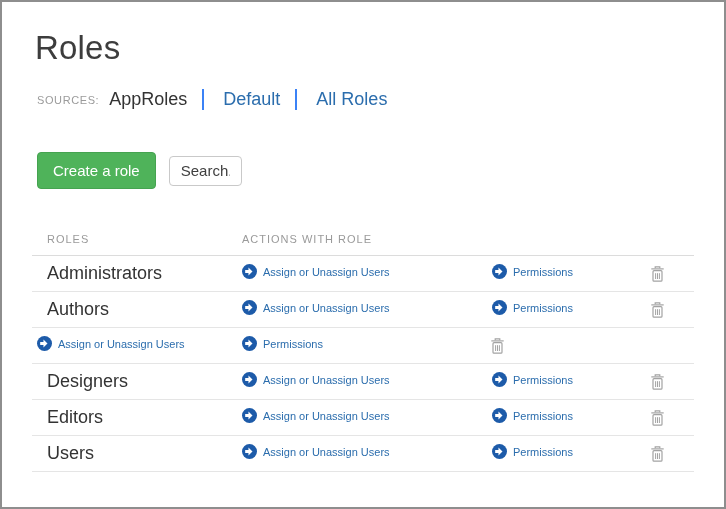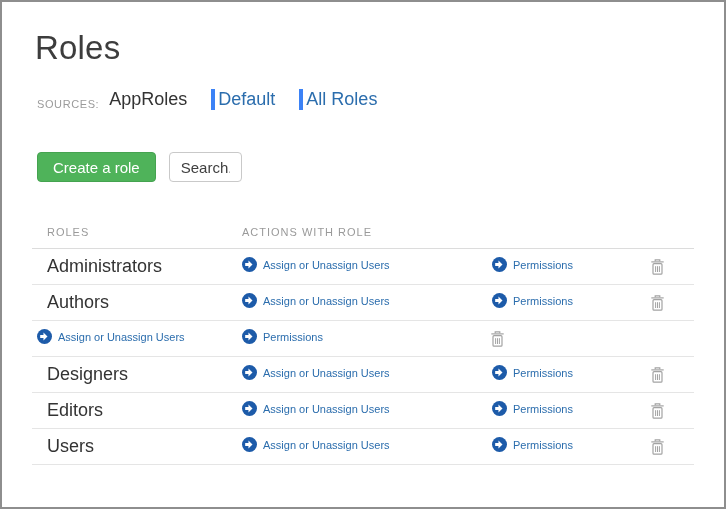--- a/index.html
+++ b/index.html
@@ -20,51 +20,51 @@
     font-size: 33px;
     font-weight: 400;
     color: #3d3d3d;
     letter-spacing: 0.2px;
   }
 
   
   .sources-row {
     margin: 22px 0 0 5px;
     display: flex;
-    align-items: flex-end;
+    align-items: center;
   }
   .sources-label {
     font-size: 11px;
     color: #9b9b9b;
     letter-spacing: 0.6px;
     margin-right: 10px;
   }
   .sources-list { display: flex; align-items: baseline; }
   .source-item {
     font-size: 18px;
     color: #2b6dad;
     text-decoration: none;
     cursor: pointer;
   }
   .source-item.active { color: #333; cursor: default; }
   .source-item + .source-item {
-    border-left: 4px solid #3b82f6;
-    padding-left: 3px;
-    margin-left: 24px;
+    border-left: 2px solid #3b82f6;
+    padding-left: 19px;
+    margin-left: 15px;
   }
 
   
   .toolbar {
     margin: 42px 0 0 5px;
     display: flex;
     align-items: center;
     gap: 13px;
   }
   .create-role-btn {
-    height: 30px;
+    height: 37px;
     padding: 0 15px;
     background: #4fb35a;
     color: #fff;
     font-size: 15px;
     font-family: "Liberation Sans", sans-serif;
     border: 1px solid #45a350;
     border-radius: 4px;
     cursor: pointer;
   }
   .search-input {

